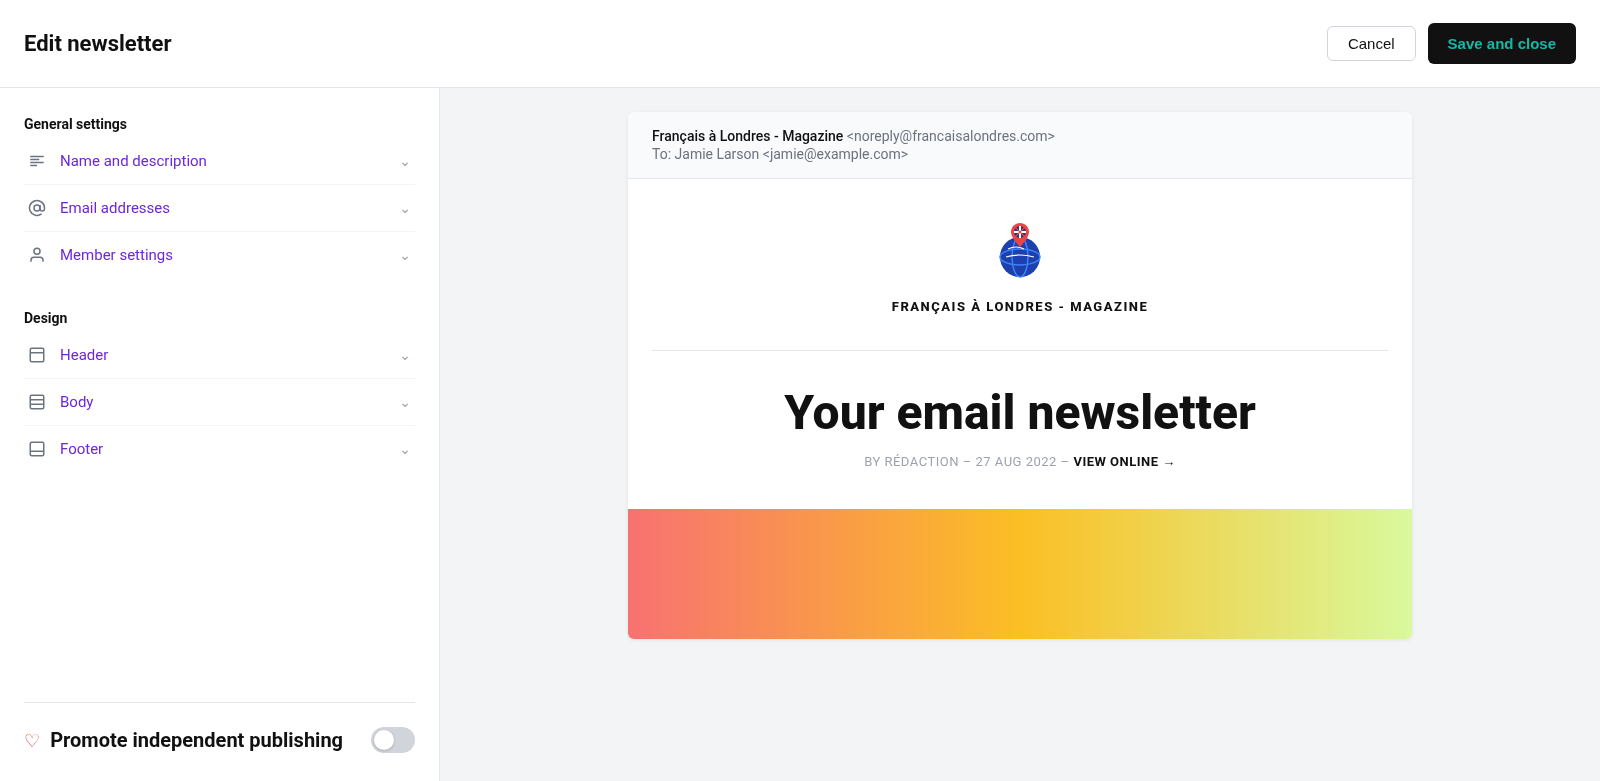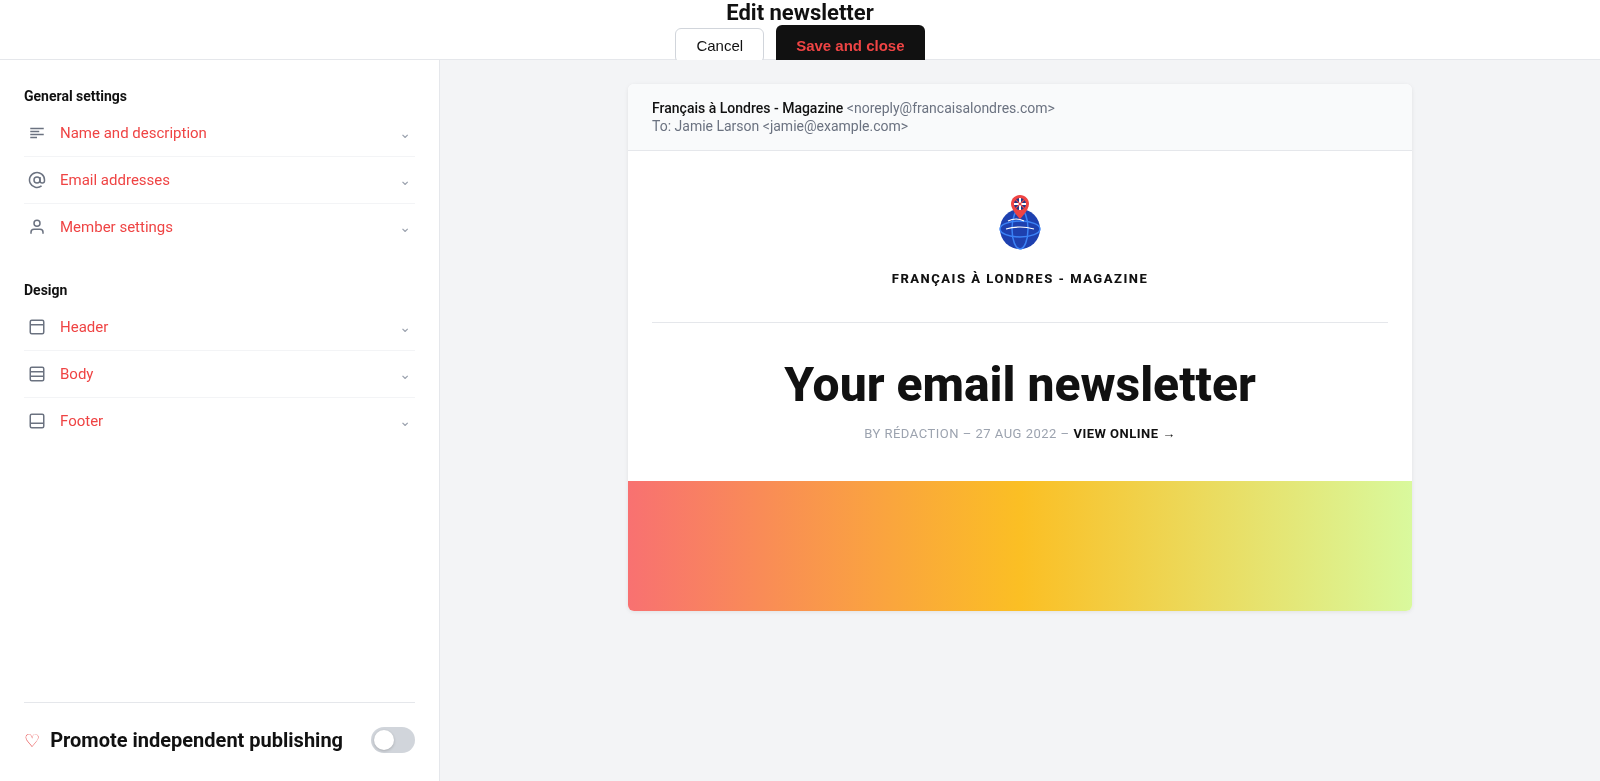--- a/index.html
+++ b/index.html
@@ -12,23 +12,22 @@
       display: flex;
       flex-direction: column;
     }
 
     
     .header {
       display: flex;
       align-items: center;
       justify-content: space-between;
       padding: 0 24px;
-      height: 60px;
+      height: 88px;
       border-bottom: 1px solid #e5e7eb;
-      flex-direction: column;
     }
     .header-title {
       font-size: 22px;
       font-weight: 700;
       color: #111;
     }
     .header-actions {
       display: flex;
       gap: 12px;
       align-items: center;
@@ -39,21 +38,21 @@
       background: #fff;
       border-radius: 6px;
       font-size: 15px;
       cursor: pointer;
       color: #111;
     }
     .btn-save {
       padding: 12px 20px;
       border: none;
       background: #111;
-      color: #ef4444;
+      color: #14b8a6;
       border-radius: 6px;
       font-size: 15px;
       font-weight: 600;
       cursor: pointer;
     }
 
     
     .main {
       display: flex;
       flex: 1;
@@ -93,21 +92,21 @@
       align-items: center;
       gap: 14px;
     }
     .sidebar-item-icon {
       color: #6b7280;
       display: flex;
       align-items: center;
     }
     .sidebar-item-label {
       font-size: 15px;
-      color: #ef4444;
+      color: #6d28d9;
     }
     .chevron-icon {
       color: #9ca3af;
       font-size: 14px;
     }
     .section-group {
       margin-bottom: 24px;
     }
     .section-group + .section-group {
       margin-top: 8px;

